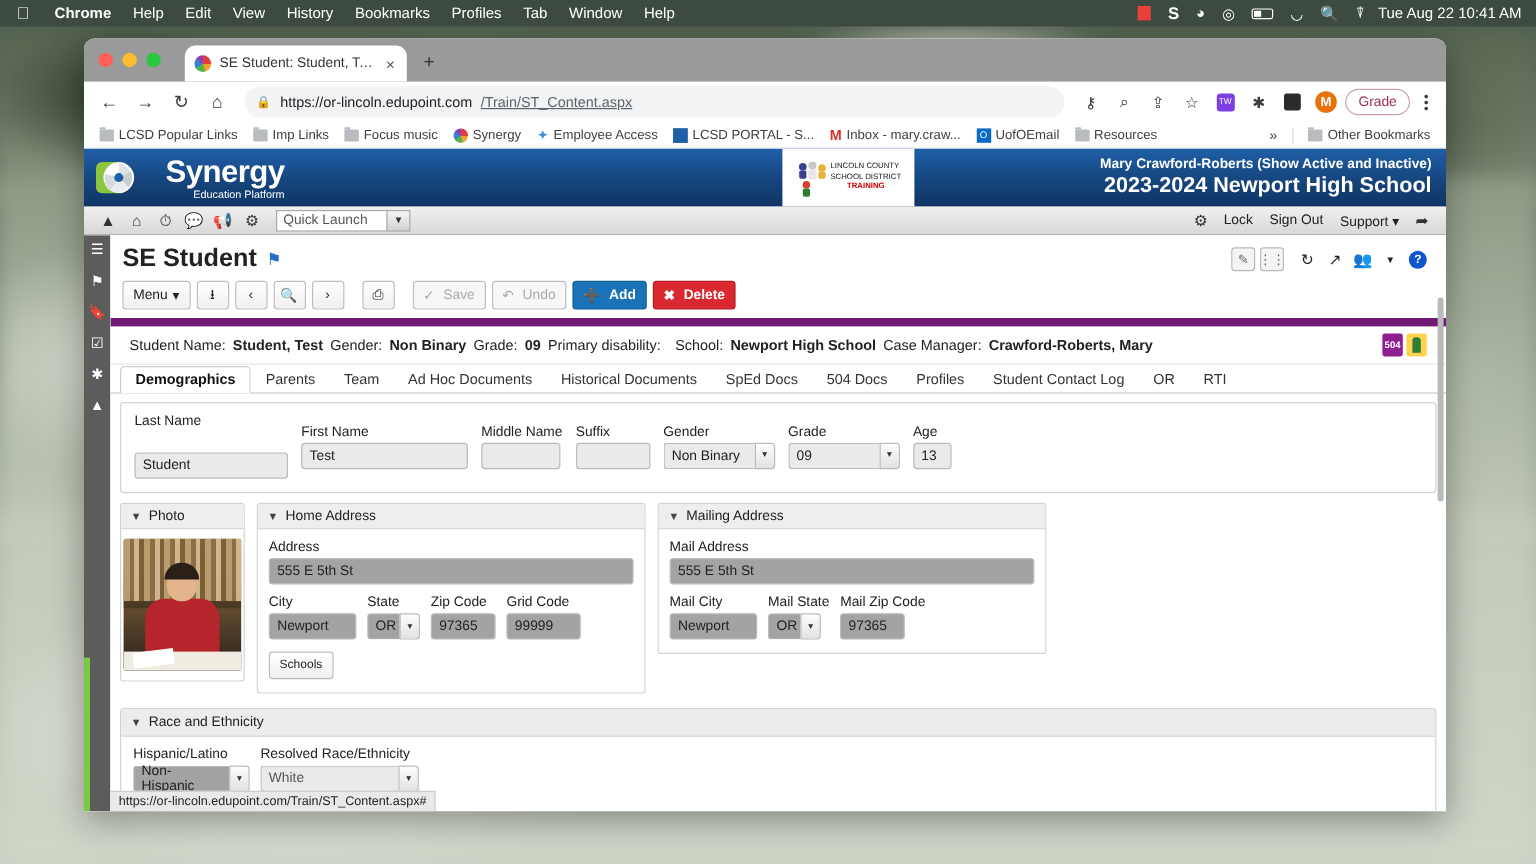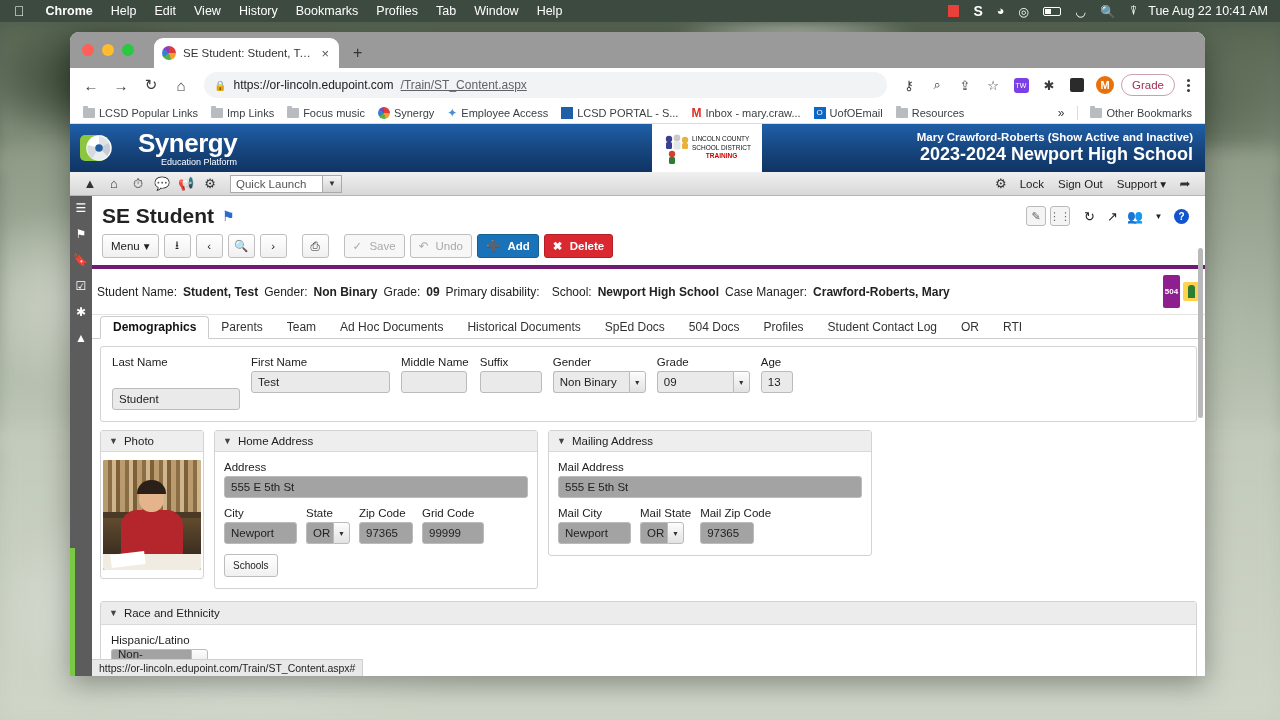--- a/index.html
+++ b/index.html
@@ -133,36 +133,36 @@
   .plain-ic { width:19px; height:20px; display:flex; align-items:center; justify-content:center; font-size:13px; color:#222; }
 
   .btnbar { display:flex; align-items:center; gap:5px; padding:6px 10px 7px 10px; }
   .bb { height:24px; border:1px solid #bfbfbf; border-radius:3px; background:linear-gradient(180deg,#fff,#f0f0f0); font-size:11.5px; color:#222; display:flex; align-items:center; padding:0 8px; gap:4px; }
   .bb.icon { width:27px; justify-content:center; padding:0; }
   .bb.disabled { color:#aaa; background:#f7f7f7; }
   .bb.primary { background:#1a72b8; border-color:#15608f; color:#fff; font-weight:bold; }
   .bb.danger { background:#d9282f; border-color:#b41f26; color:#fff; font-weight:bold; }
   .bb-gap { width:5px; }
 
-  .stu-bar { border-top:4px solid #701a75; border-bottom:1px solid #e3e3e3; padding:6px 5px; display:flex; align-items:center; font-size:12px; color:#222; gap:6px; }
+  .stu-bar { border-top:7px solid #701a75; border-bottom:1px solid #e3e3e3; padding:6px 16px; display:flex; align-items:center; font-size:12px; color:#222; gap:6px; }
   .stu-bar b { font-weight:bold; }
   .stu-icons { margin-left:auto; display:flex; gap:3px; align-items:center; }
-  .ic504 { width:17px; height:33px; background:#8e1f8e; color:#fff; font-size:8px; font-weight:bold; display:flex; align-items:center; justify-content:center; border-radius:2px; }
+  .ic504 { width:17px; height:19px; background:#8e1f8e; color:#fff; font-size:8px; font-weight:bold; display:flex; align-items:center; justify-content:center; border-radius:2px; }
   .icperson { width:17px; height:19px; background:#ffd34d; border-radius:2px; position:relative; }
   .icperson:after { content:""; position:absolute; left:5px; top:3px; width:7px; height:13px; background:#2e7d32; border-radius:3px 3px 0 0; }
 
   .tabs { display:flex; align-items:flex-end; border-bottom:1px solid #ccc; padding:0 8px; height:24px; background:#fff; }
   .tb {
     font-size:12px; color:#333; padding:3px 12px 4px 12px; white-space:nowrap; position:relative;
   }
   .tb.active { border:1px solid #ccc; border-bottom:1px solid #fff; border-radius:4px 4px 0 0; font-weight:bold; color:#111; margin-bottom:-1px; background:#fff; }
 
   .panel-area { padding:7px 8px 0 8px; }
   .card { border:1px solid #d3d3d3; border-radius:3px; background:#fff; }
-  .fieldrow { display:flex; gap:11px; padding:9px 11px 11px 11px; align-items:flex-start; }
+  .fieldrow { display:flex; gap:11px; padding:9px 11px 11px 11px; align-items:center; }
   .fld { display:flex; flex-direction:column; gap:3px; }
   .fld label { font-size:11.5px; color:#222; }
   .inp {
     height:22px; border:1px solid #bbb; border-radius:3px; background:#eaeaea;
     font-size:11.5px; color:#222; padding:0 6px; display:flex; align-items:center;
   }
   .inp.white { background:#a3a3a3; }
   .sel { display:flex; }
   .sel .inp { border-right:none; border-radius:3px 0 0 3px; }
   .sel .arrow {
@@ -618,20 +618,27 @@
           </div>
           <div class="race-body">
             <div class="row-g" style="margin-top:0;">
               <div class="fld">
                 <label>Hispanic/Latino</label>
                 <span class="sel">
                   <span class="inp white" style="width:80px;">Non-Hispanic</span>
                   <span class="arrow">▼</span>
                 </span>
               </div>
+              <div class="fld">
+                <label>Resolved Race/Ethnicity</label>
+                <span class="sel">
+                  <span class="inp" style="width:115px;color:#555;">White</span>
+                  <span class="arrow">▼</span>
+                </span>
+              </div>
             </div>
             <div class="lbl" style="margin-top:12px;">Race</div>
             <div class="cbrow">
               <span class="cb"></span>
                 <span>American Indian/Alaskan Native</span>
               <span class="cbgap"></span>
               <span class="cb"></span>
                 <span>Central/South American Indian</span>
               <span class="cbgap"></span>
               <span class="cb"></span>

